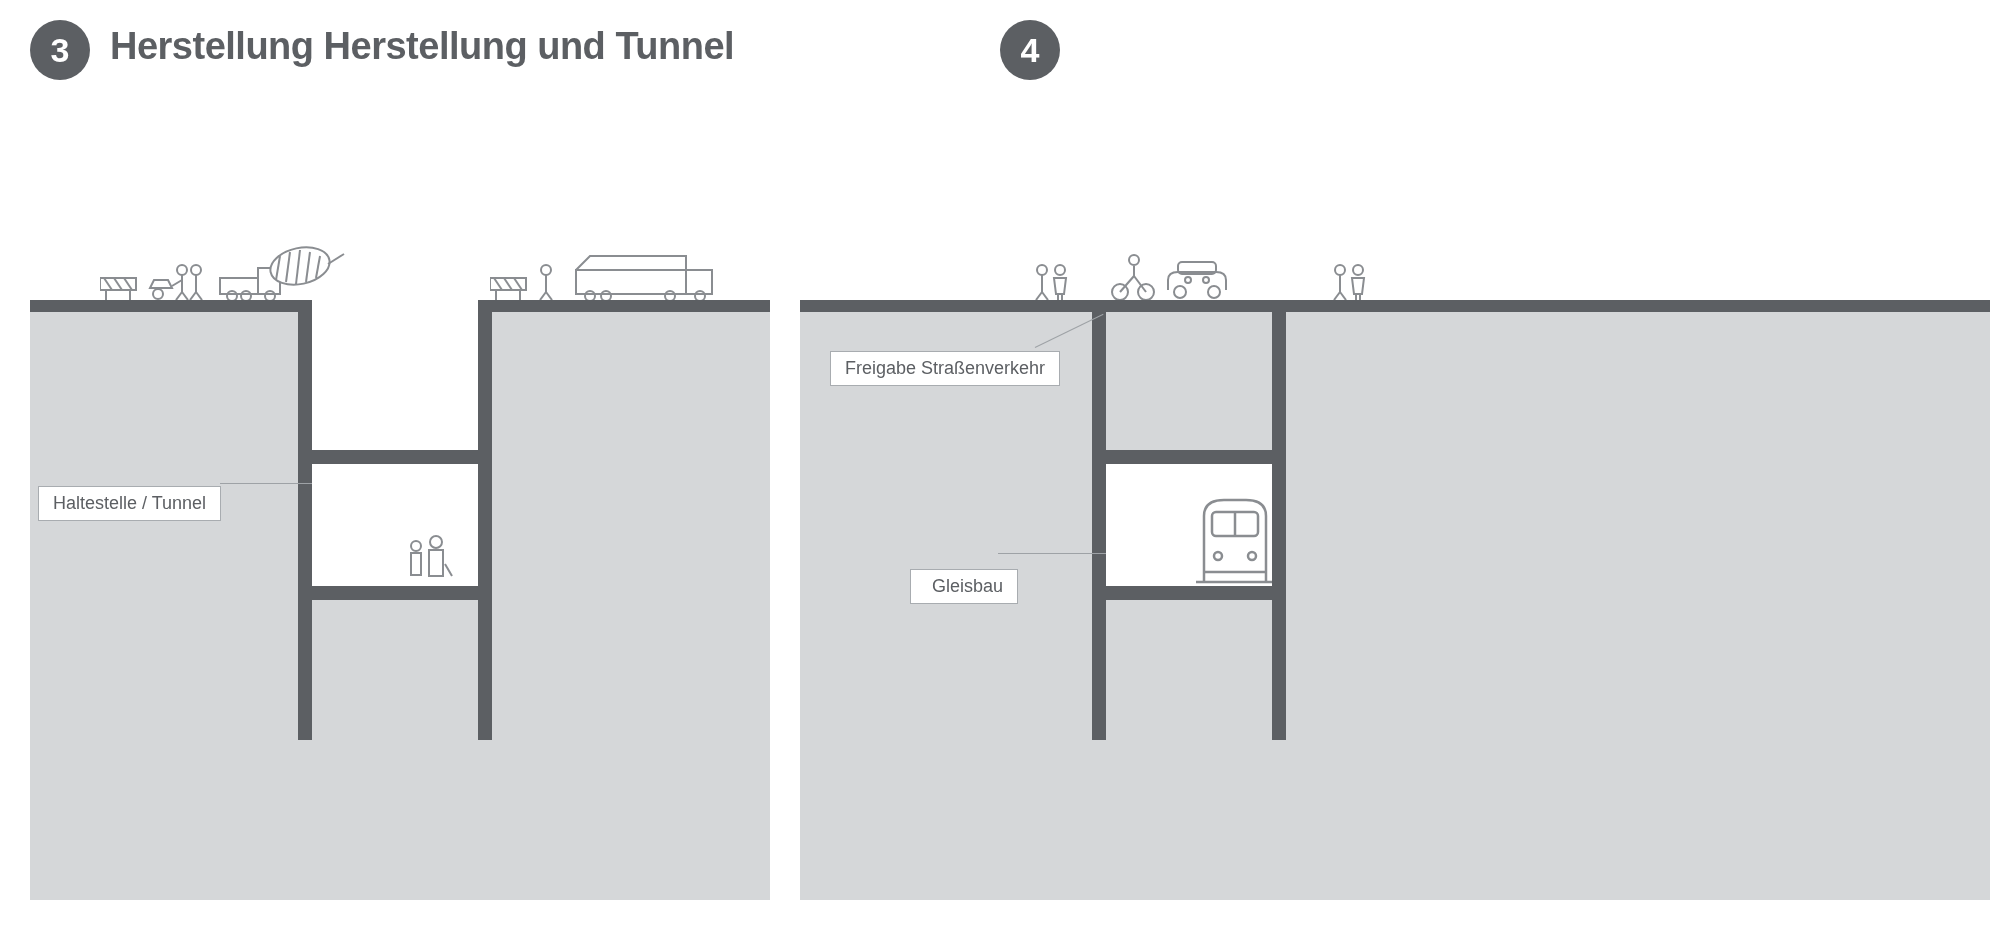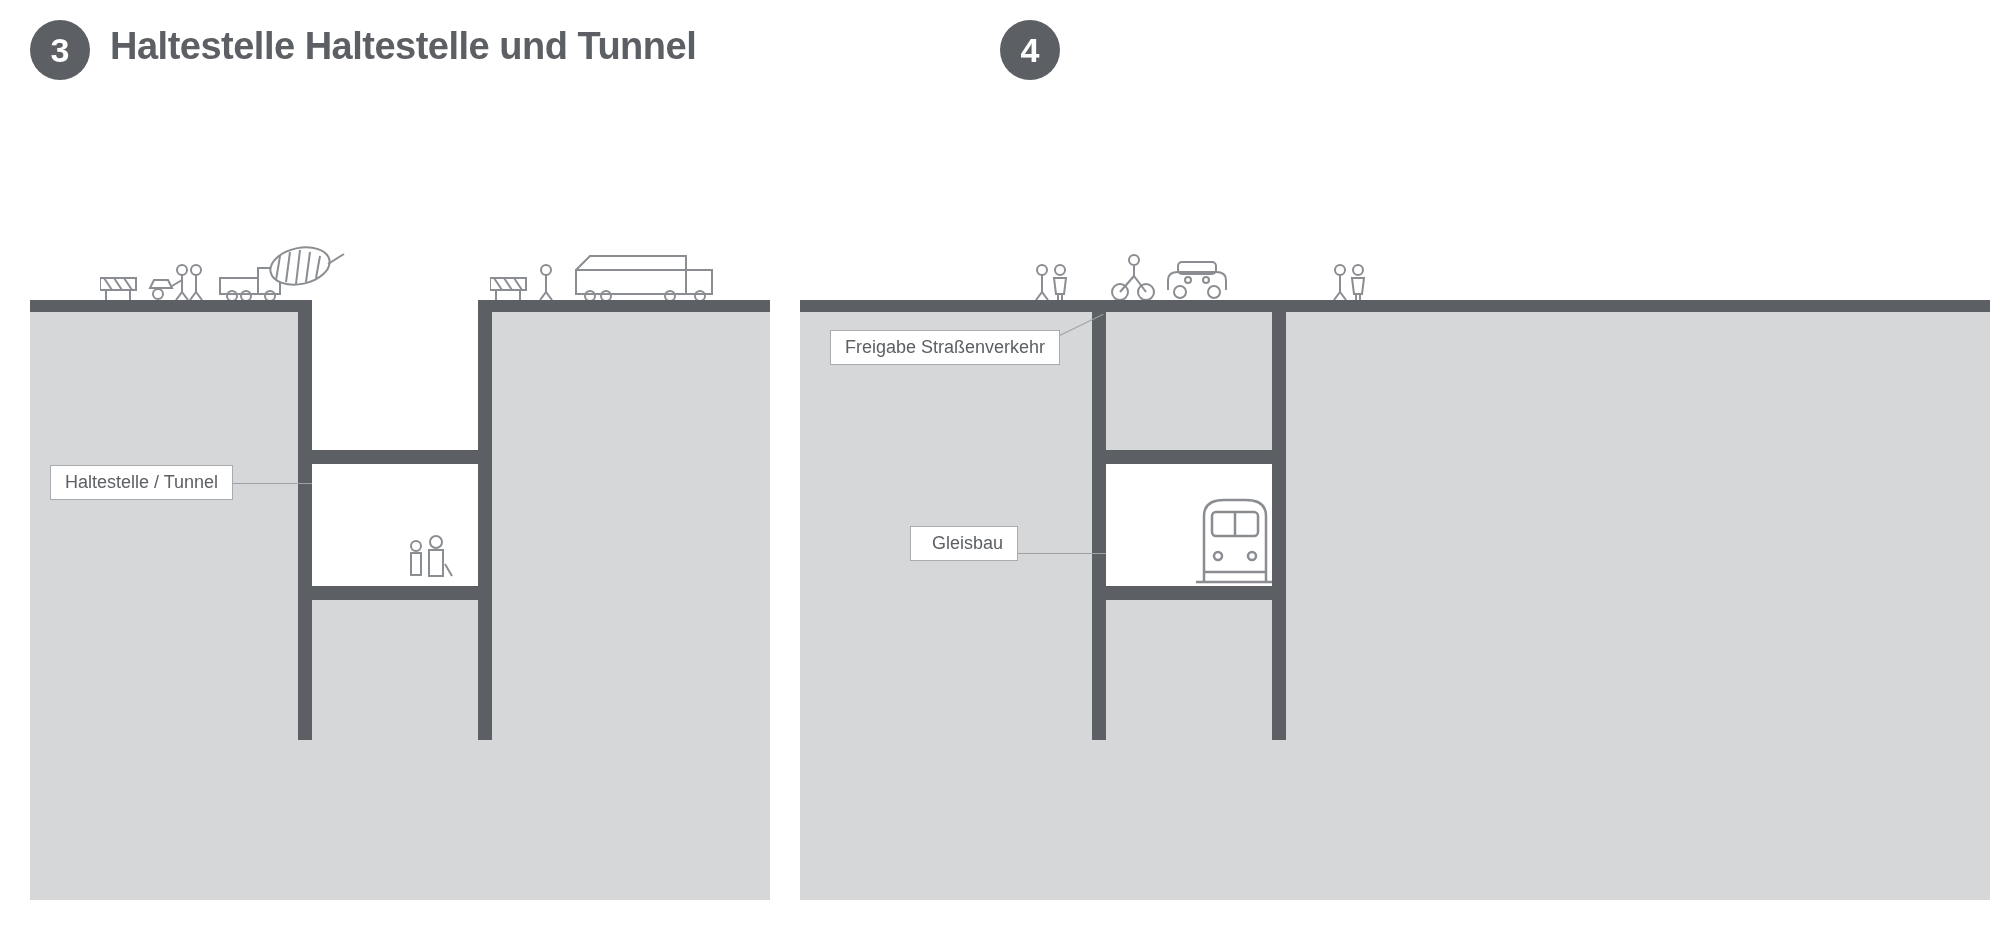--- a/index.html
+++ b/index.html
@@ -85,39 +85,40 @@
     
     .label-box {
       position: absolute;
       background: #fff;
       border: 1px solid #a8acb0;
       padding: 6px 14px;
       font-size: 18px;
       color: #5c5f63;
       white-space: nowrap;
       z-index: 10;
+      margin-top: 21px;
     }
     
     .leader {
       position: absolute;
       height: 1px;
       background: #9ea2a6;
       z-index: 5;
     }
     
     svg { display: block; }
   </style>
 </head>
 <body>
 
 <div class="header header-left">
   <div class="badge">
       <span>3</span>
     </div>
-  <div class="title">Haltestelle Haltestelle und Tunnel</div>
+  <div class="title">Herstellung Herstellung und Tunnel</div>
 </div>
 
 <div class="header header-right">
   <div class="badge">
       <span>4</span>
     </div>
 </div>
 
 <div class="diagram diagram-left">
   <div class="ground"></div>
@@ -137,21 +138,21 @@
         <circle cx="104" cy="82" r="5"></circle>
         <rect x="99" y="89" width="10" height="22"></rect>
 
         <circle cx="124" cy="78" r="6"></circle>
         <rect x="117" y="86" width="14" height="26"></rect>
         <line x1="133" y1="100" x2="140" y2="112"></line>
       </g>
     </svg>
   </div>
 
-  <div class="label-box" style="left:20px; top:165px;">
+  <div class="label-box" style="left:8px; top:165px;">
     <span>Haltestelle / Tunnel</span>
   </div>
   <div class="leader" style="left:190px; top:183px; width:92px;"></div>
 
   <svg width="260" height="60" style="position:absolute; left:70px; top:-60px;">
     <g stroke="#8a8d91" stroke-width="2" fill="none">
 
       <rect x="0" y="38" width="36" height="12" fill="#fff"></rect>
       <line x1="4" y1="38" x2="12" y2="50"></line>
         <line x1="14" y1="38" x2="22" y2="50"></line>
@@ -233,21 +234,21 @@
         <line x1="90" y1="118" x2="166" y2="118"></line>
       </g>
     </svg>
   </div>
 
   <div class="label-box" style="left:30px; top:30px;">
     <span>Freigabe Straßenverkehr</span>
   </div>
   <div class="leader" style="left:235px; top:47px; width:76px; transform:rotate(-26deg); transform-origin:left center;"></div>
 
-  <div class="label-box" style="left:110px; top:226px;padding-left:21px;">
+  <div class="label-box" style="left:110px; top:248px;padding-left:21px;">
     <span>Gleisbau</span>
   </div>
   <div class="leader" style="left:198px; top:253px; width:108px;"></div>
 
   <svg width="400" height="60" style="position:absolute; left:230px; top:-60px;">
     <g stroke="#8a8d91" stroke-width="2" fill="none">
 
       <circle cx="12" cy="30" r="5"></circle>
       <line x1="12" y1="35" x2="12" y2="52"></line>
       <line x1="12" y1="52" x2="6" y2="60"></line>

